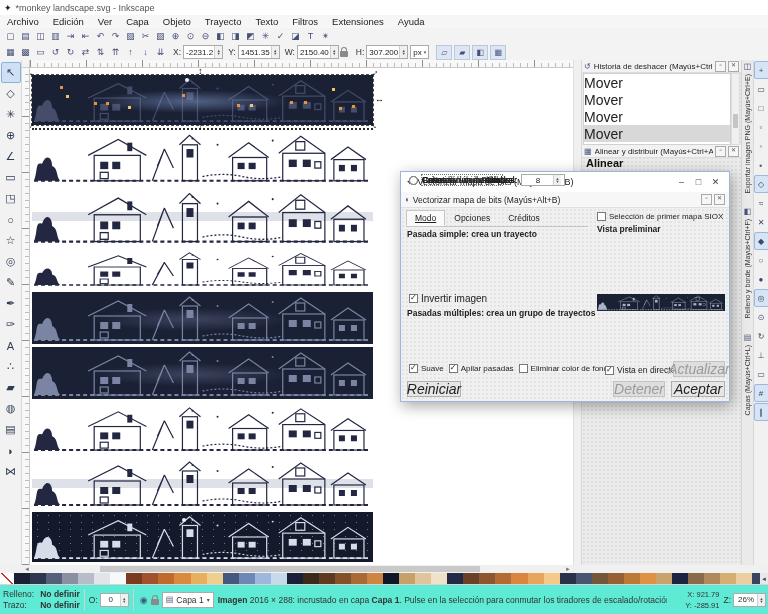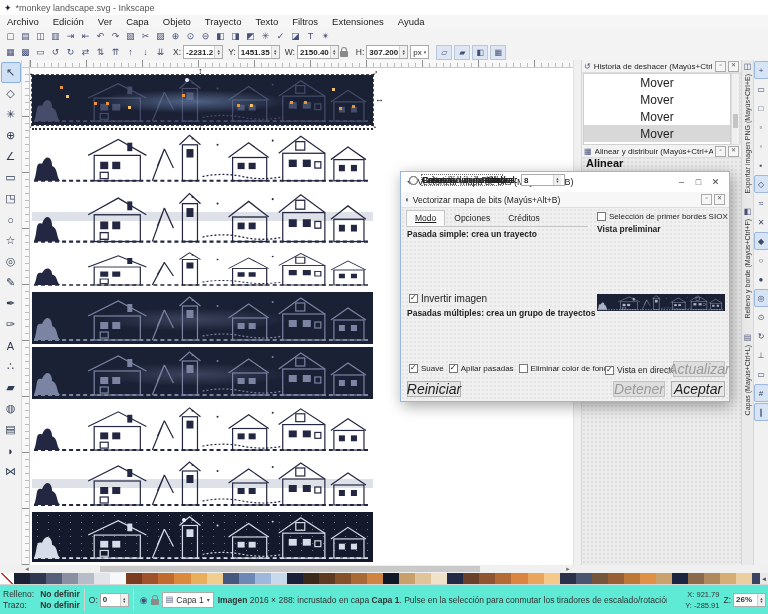--- a/index.html
+++ b/index.html
@@ -8,21 +8,21 @@
   #titlebar{position:absolute;left:0;top:0;right:0;height:15px;background:#ffffff;display:flex;align-items:center;padding-left:4px;font-size:9px;color:#555;}
   #titlebar .appicon{color:#1a1a2e;font-size:9px;margin-right:4px;}
   #menubar{position:absolute;left:0;top:15px;right:0;height:13px;background:#f6f6f6;border-bottom:1px solid #e3e3e3;display:flex;align-items:center;font-size:9.5px;color:#222;}
   .menu-item{padding:0 7px;}
   
   #cmdbar{position:absolute;left:0;top:28px;right:0;height:16px;background:#f3f3f3;border-bottom:1px solid #dedede;display:flex;align-items:center;padding-left:3px;}
   .ico{width:15px;height:14px;display:flex;align-items:center;justify-content:center;font-size:9px;color:#47507a;}
   #toolctl{position:absolute;left:0;top:44px;right:0;height:16px;background:#f3f3f3;border-bottom:1px solid #d6d6d6;display:flex;align-items:center;padding-left:3px;font-size:8.5px;}
   .fieldlab{margin:0 2px 0 5px;color:#333;}
   .spin{display:inline-flex;align-items:center;height:12px;border:1px solid #ababab;background:#fff;padding-left:2px;}
-  .spin-v{font-size:8px;min-width:26px;text-align:left;padding-right:1px;font-weight:bold;}
+  .spin-v{font-size:8px;min-width:26px;text-align:center;padding-right:1px;}
   .spin-a{display:flex;flex-direction:column;width:7px;border-left:1px solid #d0d0d0;background:#f0f0f0;height:100%;justify-content:center;}
   .spin-a i{font-style:normal;font-size:4px;line-height:3px;text-align:center;color:#555;}
   .unitbox{display:inline-flex;align-items:center;height:12px;border:1px solid #ababab;background:#fff;font-size:8px;padding:0 2px;margin-left:2px;}
   .tgl{width:14px;height:13px;border:1px solid #b9c8dc;background:#dde6f2;display:flex;align-items:center;justify-content:center;font-size:8px;color:#47507a;margin-left:2px;}
   
   #toolbox{position:absolute;left:0;top:60px;width:22px;height:505px;background:#f2f2f2;border-right:1px solid #d8d8d8;display:flex;flex-direction:column;align-items:center;padding-top:2px;box-sizing:border-box;}
   .tool{width:18px;height:19px;display:flex;align-items:center;justify-content:center;font-size:11px;color:#2f3c55;border:1px solid transparent;}
   .tool.active{background:#cfe0f5;border:1px solid #8ab0dd;border-radius:2px;}
   
   #ruler-corner{position:absolute;left:22px;top:60px;width:8px;height:8px;background:#f3f3f3;border-right:1px solid #ccc;border-bottom:1px solid #ccc;box-sizing:border-box;}
@@ -67,21 +67,21 @@
   .lockicon::before{content:"";position:absolute;left:1px;top:-4px;width:4px;height:4px;border:1px solid #8a8a8a;border-bottom:none;border-radius:3px 3px 0 0;}
   .combo{display:inline-flex;align-items:center;height:14px;border:1px solid #ababab;background:#fff;font-size:8.5px;padding:0 3px;gap:3px;}
   .combo .arr{font-size:6px;color:#555;}
   
   #dock{position:absolute;left:581px;top:60px;width:160px;height:505px;background:#ececec;background-image:radial-gradient(#dcdcdc 0.7px,transparent 0.8px);background-size:4px 4px;border-left:1px solid #d8d8d8;box-sizing:border-box;}
   .panelhead{position:absolute;left:0;right:0;height:13px;display:flex;align-items:center;font-size:8px;color:#222;background:#f2f2f2;border-bottom:1px solid #ddd;padding:0 2px;box-sizing:border-box;}
   .panelhead .ph-icon{font-size:8px;color:#47507a;margin-right:3px;}
   .panelhead .ph-title{flex:1;white-space:nowrap;overflow:hidden;}
   .minibtn{width:9px;height:9px;border:1px solid #aaa;background:#f6f6f6;font-size:6px;line-height:7px;text-align:center;color:#555;margin-left:2px;}
   #undo-list{position:absolute;left:1px;right:10px;top:13px;height:72px;background:#ffffff;border:1px solid #d0d0d0;box-sizing:border-box;}
-  .undo-row{height:17px;display:flex;align-items:center;justify-content:center;font-size:12px;color:#222;}
+  .undo-row{height:17px;display:flex;align-items:center;justify-content:flex-start;font-size:14px;color:#222;}
   .undo-row.selected{background:#d8d8d8;}
   #undo-scroll{position:absolute;right:1px;top:13px;width:9px;height:72px;background:#f0f0f0;border:1px solid #ddd;box-sizing:border-box;}
   #undo-scroll .thumb{position:absolute;left:1px;width:5px;top:40px;height:14px;background:#c5c5c5;}
   #align-sec{position:absolute;left:4px;top:97px;font-size:11px;font-weight:bold;color:#111;}
   
   #sidetabs{position:absolute;left:741px;top:60px;width:12px;height:505px;background:#eaeaea;border-left:1px solid #d5d5d5;display:flex;flex-direction:column;align-items:center;gap:14px;padding-top:2px;box-sizing:border-box;}
   .sidetab{display:flex;flex-direction:column;align-items:center;}
   .sidetab .st-icon{font-size:8px;color:#47507a;height:10px;}
   .sidetab .st-label{writing-mode:vertical-rl;transform:rotate(180deg);font-size:7px;color:#333;white-space:nowrap;margin-top:2px;}
   #snapbar{position:absolute;left:753px;top:60px;width:15px;height:505px;background:#f1f1f1;border-left:1px solid #d8d8d8;display:flex;flex-direction:column;align-items:center;padding-top:1px;box-sizing:border-box;}
@@ -463,21 +463,21 @@
       <span class="minibtn">✕</span>
     </div>
     <div id="dlg-tabs">
         <span class="tab active">Modo</span>
         <span class="tab">Opciones</span>
         <span class="tab">Créditos</span>
       </div>
     <div id="tabline"></div>
     <label class="chk" style="position:absolute;left:196px;top:40px">
       <span class="box"></span>
-      <span style="font-size:8px">Selección de primer bordes SIOX</span>
+      <span style="font-size:8px">Selección de primer mapa SIOX</span>
     </label>
     <div class="dhead" style="left:196px;top:52px">Vista preliminar</div>
     <div id="dlg-preview-box">
       <div id="dlg-preview-strip">
         <svg viewBox="0 0 340 52" preserveAspectRatio="none" style="color:#aab2c8">
             <use href="#skyline"></use>
           </svg>
       </div>
     </div>
 

